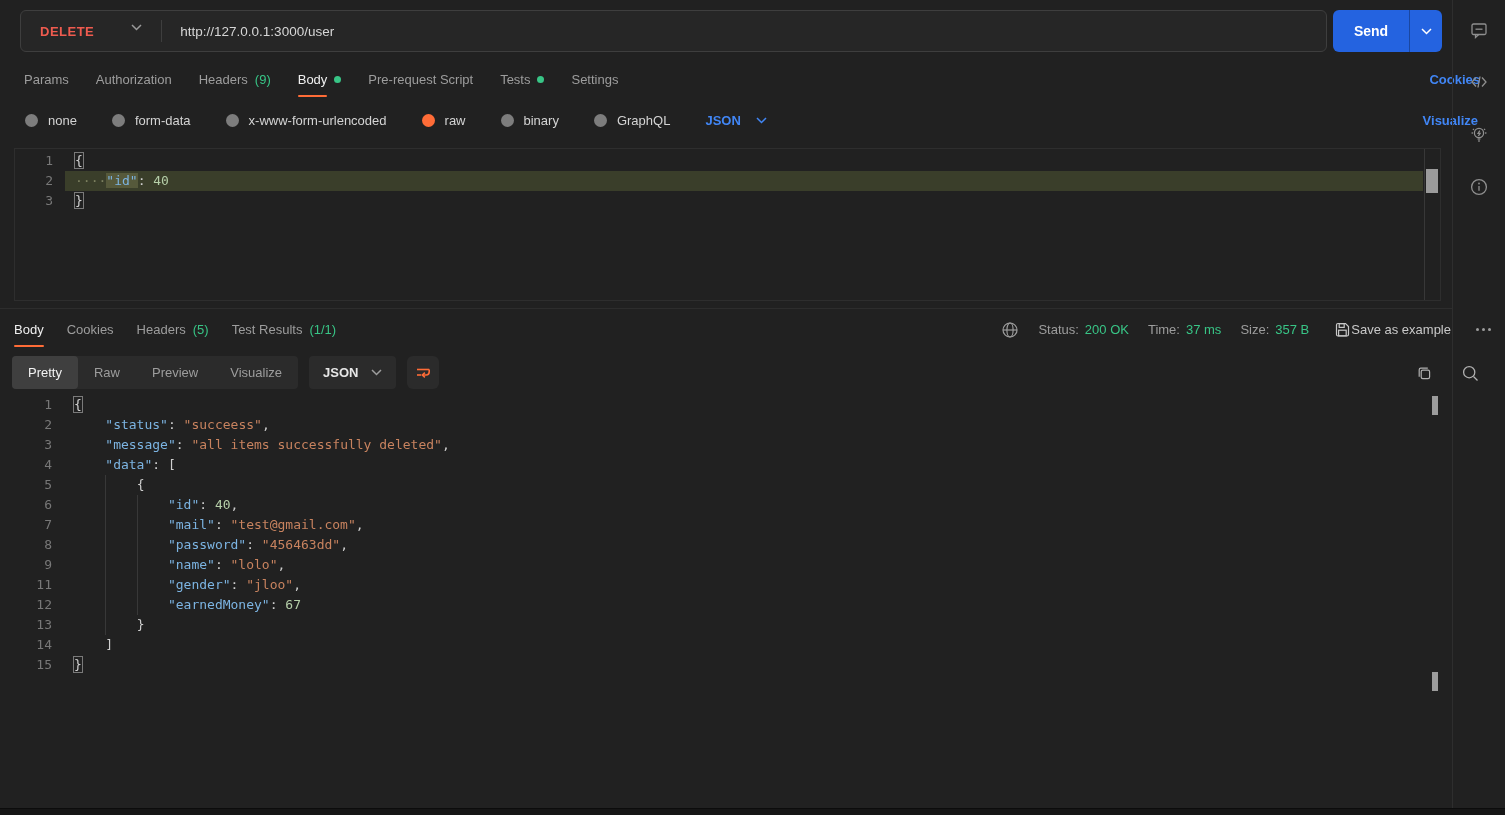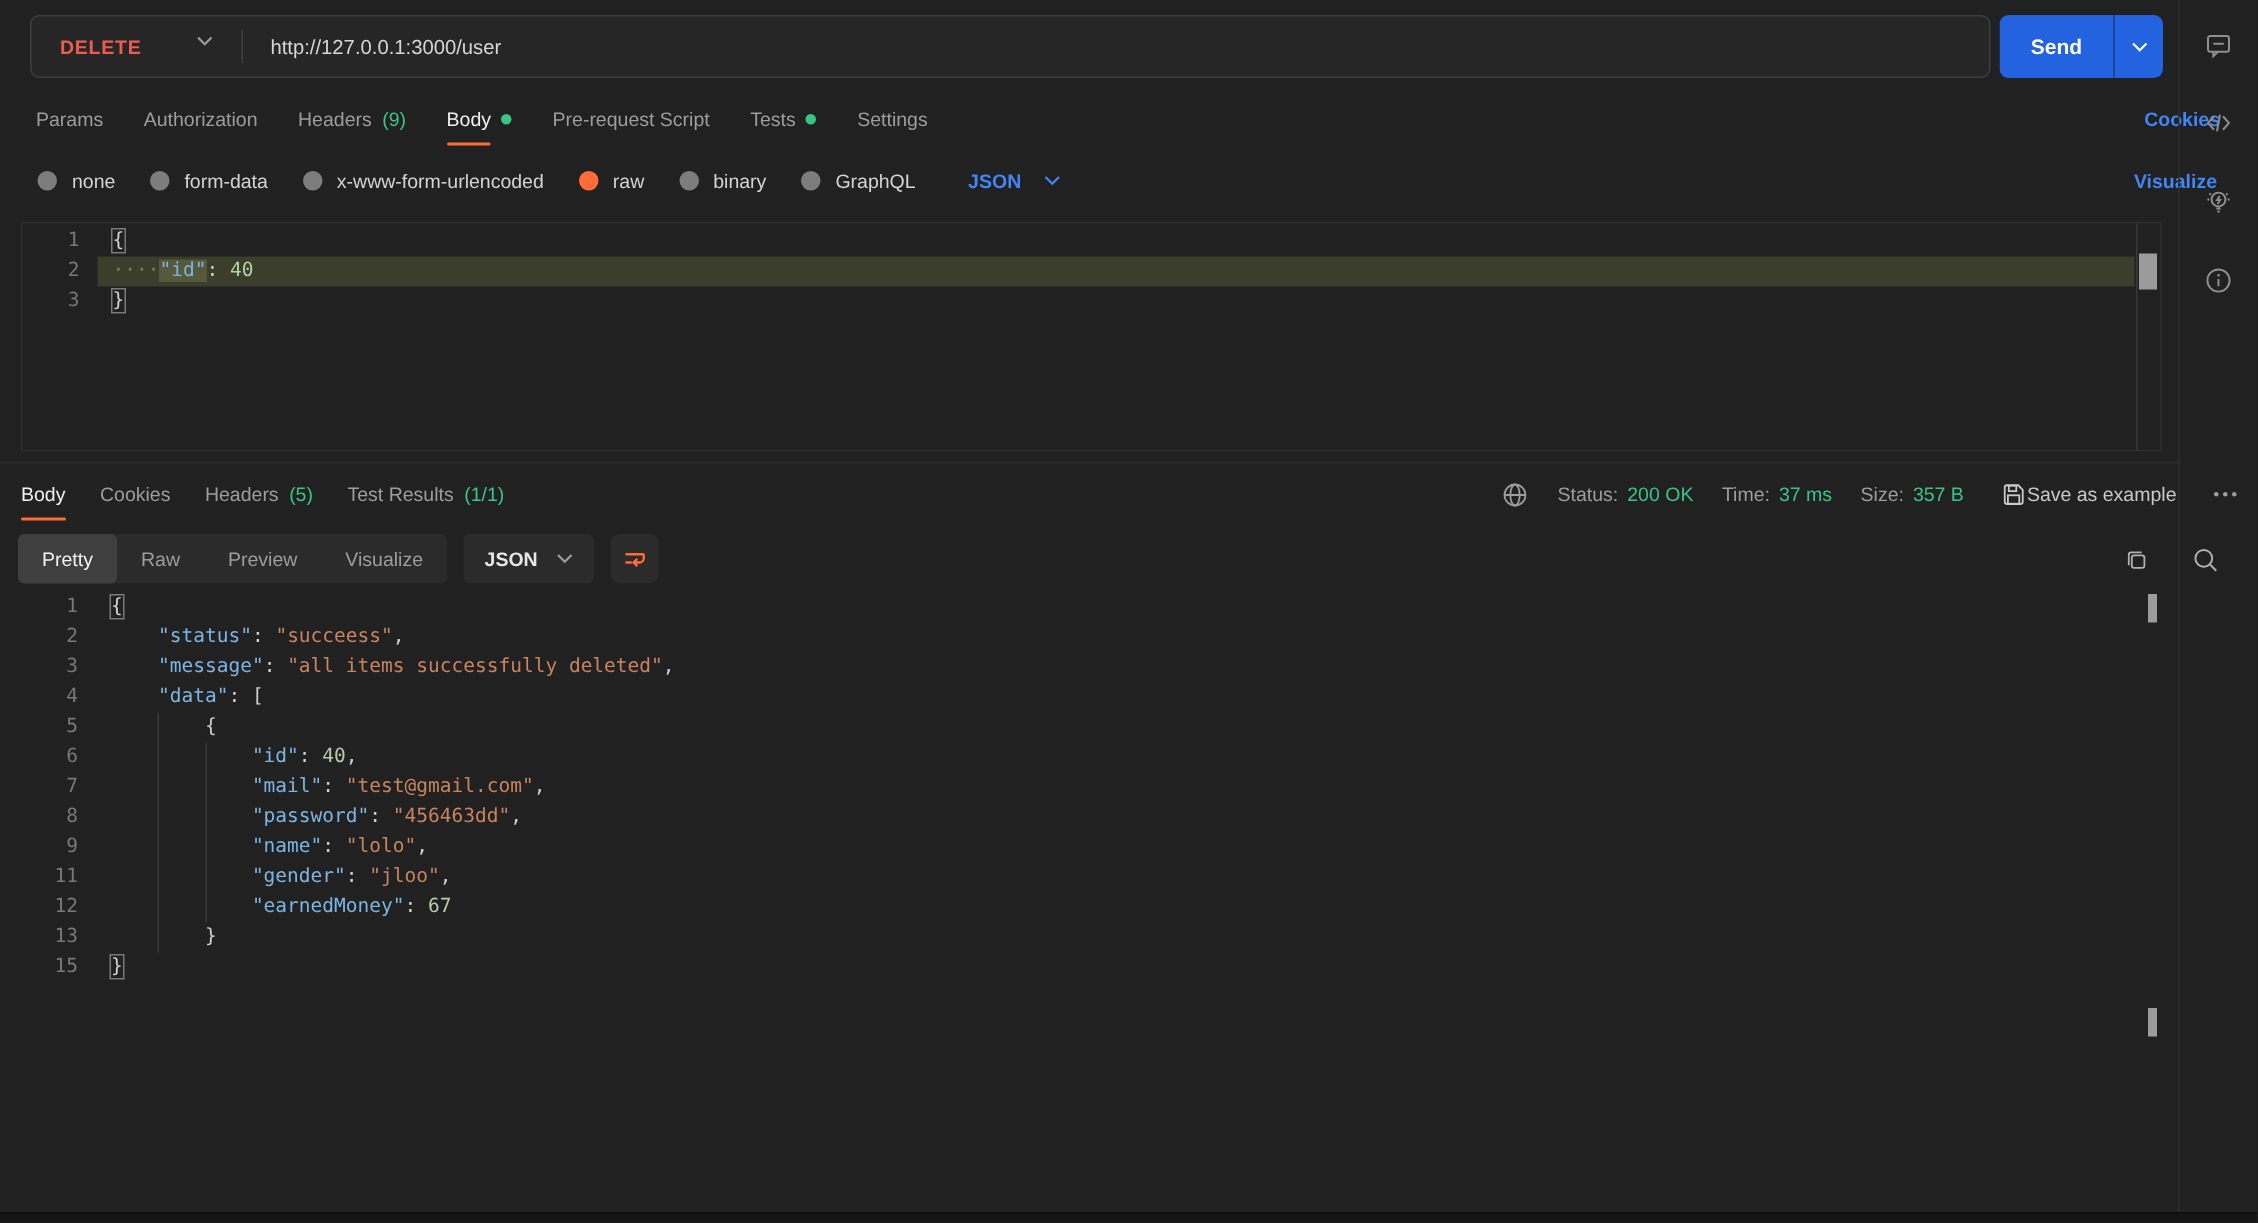--- a/index.html
+++ b/index.html
@@ -176,21 +176,21 @@
       <span class="t-label">Tests</span>
       <span class="t-dot"></span>
     </div>
     <div class="tab">
       <span class="t-label">Settings</span>
     </div>
   </div>
 <div class="cookies-link">Cookies</div>
 
 <div class="body-type-row">
-  <span id="body-types" style="display:flex;gap:23px;align-items:flex-start;">
+  <span id="body-types" style="display:flex;gap:35px;align-items:flex-start;">
       <label class="radio">
         <span class="rdot"></span>
         <span>none</span>
       </label>
       <label class="radio">
         <span class="rdot"></span>
         <span>form-data</span>
       </label>
       <label class="radio">
         <span class="rdot"></span>
@@ -324,20 +324,21 @@
       <div class="cl"><span class="ln">3</span><span class="lc"><span class="tk tk-sp">    </span><span class="tk tk-key">"message"</span><span class="tk tk-punct">: </span><span class="tk tk-str">"all items successfully deleted"</span><span class="tk tk-punct">,</span></span></div>
       <div class="cl"><span class="ln">4</span><span class="lc"><span class="tk tk-sp">    </span><span class="tk tk-key">"data"</span><span class="tk tk-punct">: </span><span class="tk tk-punct">[</span></span></div>
       <div class="cl"><span class="ln">5</span><span class="lc"><span class="guide" style="left: 4ch;"></span><span class="tk tk-sp">        </span><span class="tk tk-punct">{</span></span></div>
       <div class="cl"><span class="ln">6</span><span class="lc"><span class="guide" style="left: 4ch;"></span><span class="guide" style="left: 8ch;"></span><span class="tk tk-sp">            </span><span class="tk tk-key">"id"</span><span class="tk tk-punct">: </span><span class="tk tk-num">40</span><span class="tk tk-punct">,</span></span></div>
       <div class="cl"><span class="ln">7</span><span class="lc"><span class="guide" style="left: 4ch;"></span><span class="guide" style="left: 8ch;"></span><span class="tk tk-sp">            </span><span class="tk tk-key">"mail"</span><span class="tk tk-punct">: </span><span class="tk tk-str">"test@gmail.com"</span><span class="tk tk-punct">,</span></span></div>
       <div class="cl"><span class="ln">8</span><span class="lc"><span class="guide" style="left: 4ch;"></span><span class="guide" style="left: 8ch;"></span><span class="tk tk-sp">            </span><span class="tk tk-key">"password"</span><span class="tk tk-punct">: </span><span class="tk tk-str">"456463dd"</span><span class="tk tk-punct">,</span></span></div>
       <div class="cl"><span class="ln">9</span><span class="lc"><span class="guide" style="left: 4ch;"></span><span class="guide" style="left: 8ch;"></span><span class="tk tk-sp">            </span><span class="tk tk-key">"name"</span><span class="tk tk-punct">: </span><span class="tk tk-str">"lolo"</span><span class="tk tk-punct">,</span></span></div>
       <div class="cl"><span class="ln">11</span><span class="lc"><span class="guide" style="left: 4ch;"></span><span class="guide" style="left: 8ch;"></span><span class="tk tk-sp">            </span><span class="tk tk-key">"gender"</span><span class="tk tk-punct">: </span><span class="tk tk-str">"jloo"</span><span class="tk tk-punct">,</span></span></div>
       <div class="cl"><span class="ln">12</span><span class="lc"><span class="guide" style="left: 4ch;"></span><span class="guide" style="left: 8ch;"></span><span class="tk tk-sp">            </span><span class="tk tk-key">"earnedMoney"</span><span class="tk tk-punct">: </span><span class="tk tk-num">67</span></span></div>
       <div class="cl"><span class="ln">13</span><span class="lc"><span class="guide" style="left: 4ch;"></span><span class="tk tk-sp">        </span><span class="tk tk-punct">}</span></span></div>
+      <div class="cl"><span class="ln">14</span><span class="lc"><span class="tk tk-sp">    </span><span class="tk tk-punct">]</span></span></div>
       <div class="cl"><span class="ln">15</span><span class="lc"><span class="tk tk-brace box">}</span></span></div>
     </div>
   <div class="ov-marker m-top"></div>
   <div class="ov-marker m-bottom"></div>
 </div>
 
 <div class="sidebar">
   <button class="side-btn b1">
     <svg width="20" height="20" viewBox="0 0 20 20" fill="none" stroke="#8f8f8f" stroke-width="1.3">
         <rect x="3" y="4" width="14" height="10.5" rx="1.5"></rect>

